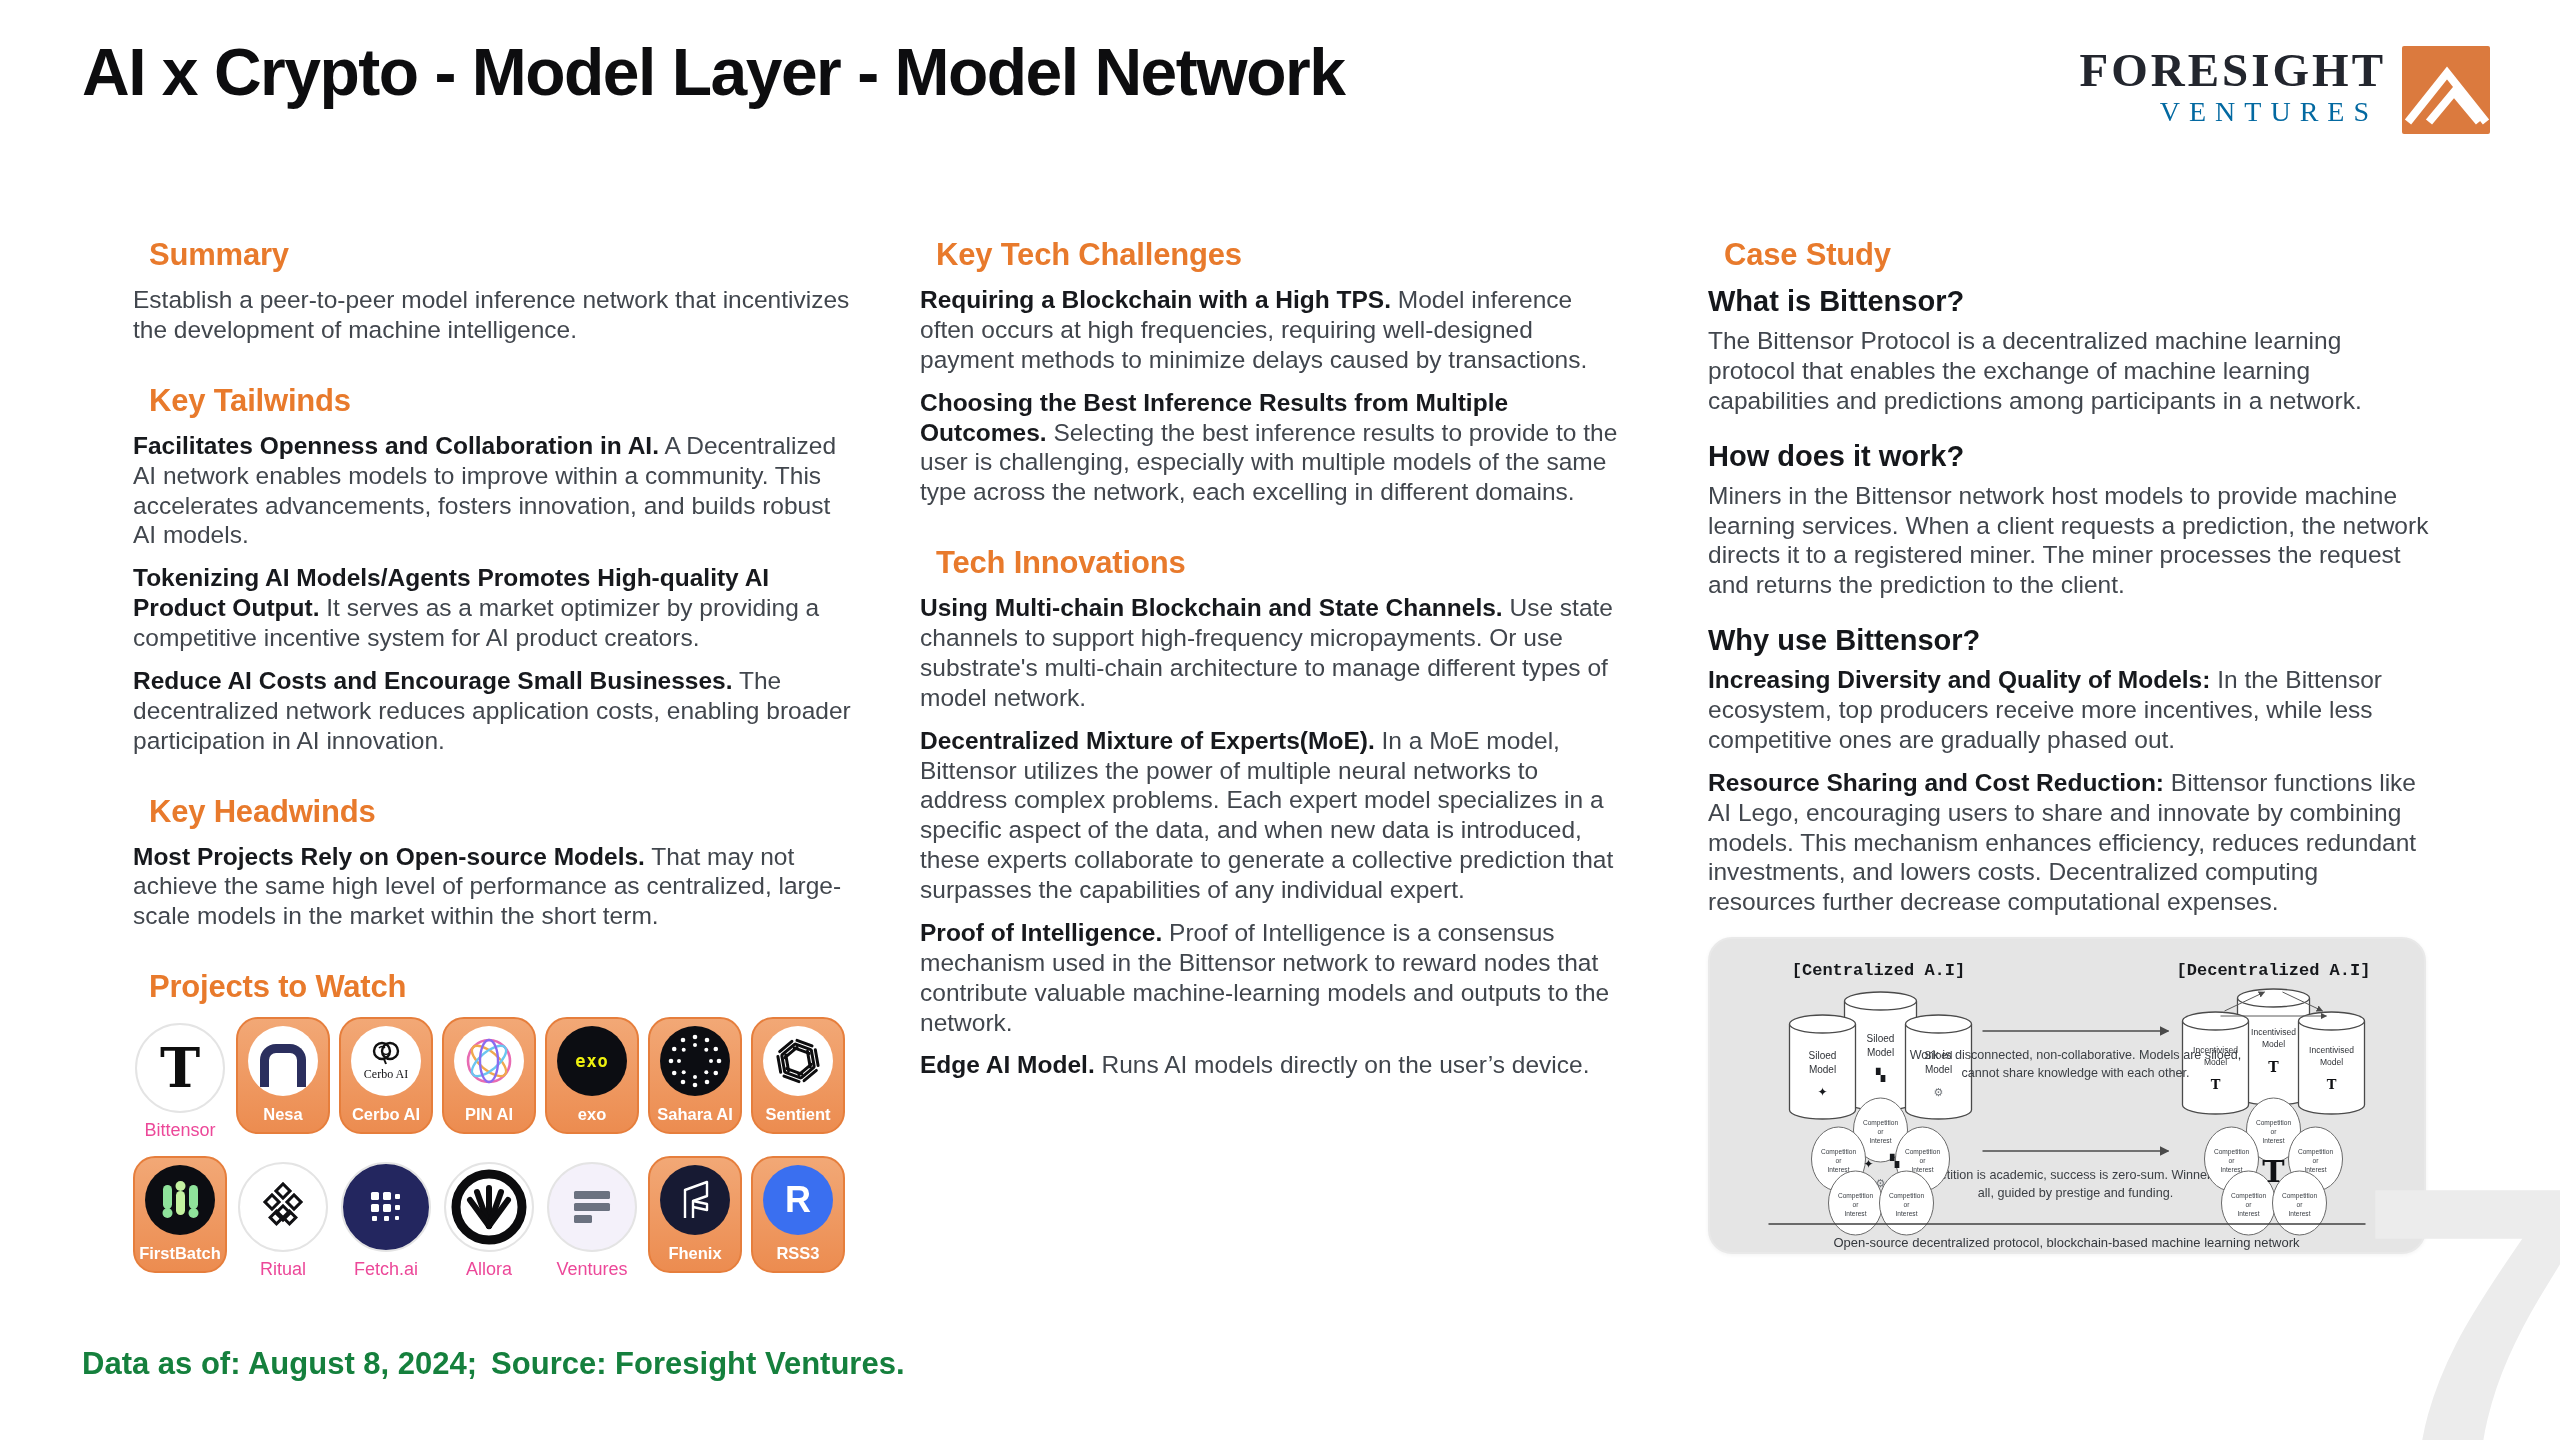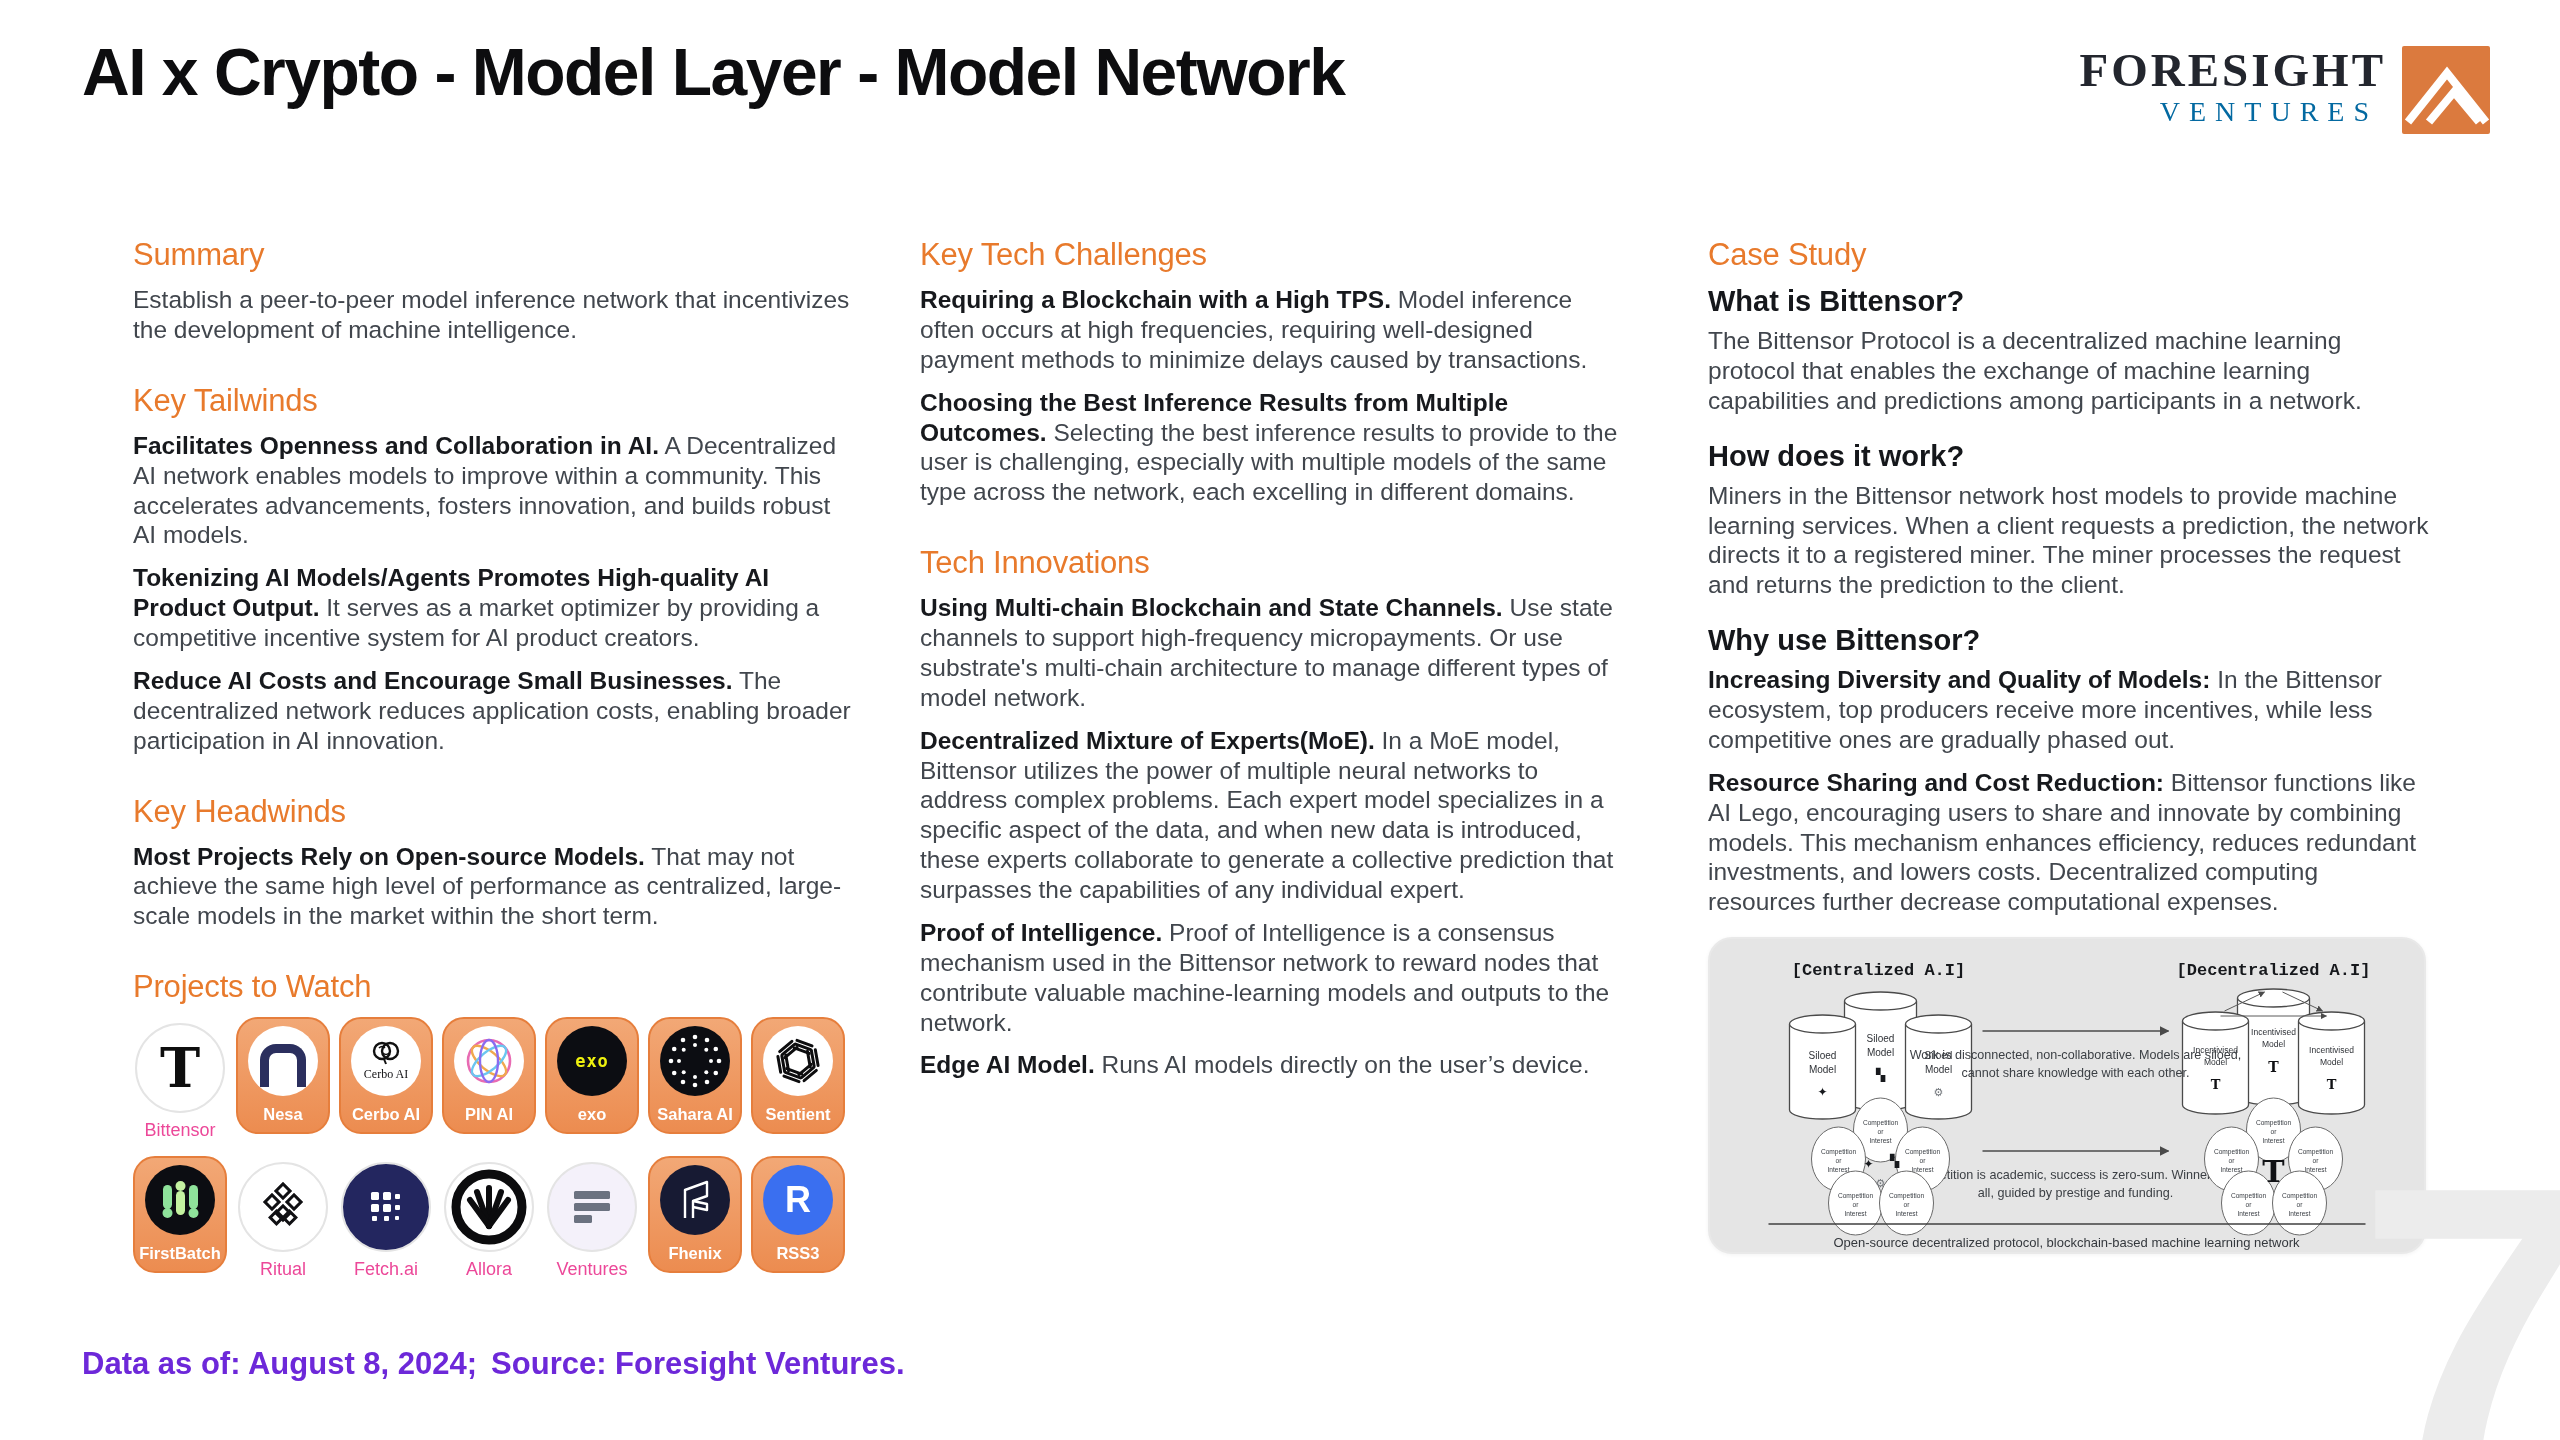--- a/index.html
+++ b/index.html
@@ -13,21 +13,21 @@
   .logo-top{font-family:"Liberation Serif",serif;font-size:47px;font-weight:700;
             letter-spacing:3px;color:#23262e;line-height:1.05;}
   .logo-bottom{font-family:"Liberation Serif",serif;font-size:28px;font-weight:400;
             letter-spacing:9px;color:#0369a1;line-height:1.2;margin-right:8px;}
   .logo-mark{width:88px;height:88px;background:#db7a3e;border-radius:2px;}
   
   .col{position:absolute;top:237px;}
   .col1{left:133px;width:724px;}
   .col2{left:920px;width:712px;}
   .col3{left:1708px;width:724px;}
-  h2.sec{font-size:31px;font-weight:400;color:#e87a2c;margin:38px 0 12px 0;letter-spacing:-0.2px;}
+  h2.sec{font-size:31px;font-weight:700;color:#e87a2c;margin:38px 0 12px 16px;letter-spacing:-0.2px;}
   h2.sec.first{margin-top:0;}
   h3.sub{font-size:29px;font-weight:800;color:#15171b;margin:24px 0 8px 0;}
   h3.sub.first{margin-top:0;}
   p.body{font-size:24.5px;line-height:1.22;margin:0 0 13px 0;color:#41464d;}
   p.body b{color:#17191d;font-weight:700;}
   
   .prow{display:flex;gap:9px;margin-bottom:15px;}
   .pcell{width:94px;display:flex;flex-direction:column;align-items:center;}
   .pcell.tile{height:117px;border-radius:22px;border:2px solid #e67e3c;
               background:linear-gradient(180deg,#f2a876,#ec8c50);padding:7px 0 8px;box-sizing:border-box;}
@@ -58,21 +58,21 @@
   .dg-icon-gray{font-size:11px;text-anchor:middle;fill:#74787d;}
   .dg-tau{font-family:"DejaVu Serif",serif;font-weight:700;text-anchor:middle;fill:#101114;}
   .dg-arrow{stroke:#4a4a4a;stroke-width:1.5;}
   .dg-tri{stroke:#5a5a5a;stroke-width:1;}
   .dg-note{font-size:12.6px;fill:#3b3f44;text-anchor:middle;}
   .petal{fill:#fff;stroke:#6a6a6a;stroke-width:1;}
   .petal-t{font-size:6.6px;fill:#3c4046;text-anchor:middle;}
   .dg-line{stroke:#3f3f3f;stroke-width:1.5;}
   .dg-caption{font-size:13px;fill:#34383d;text-anchor:middle;}
   
-  .footer{position:absolute;left:82px;top:1346px;font-size:31px;font-weight:700;color:#6d28d9;}
+  .footer{position:absolute;left:82px;top:1346px;font-size:31px;font-weight:700;color:#15803d;}
   .footer span{margin-right:14px;}
   .watermark{position:absolute;right:-26px;bottom:-112px;font-size:430px;font-weight:800;
              color:#ececec;line-height:1;letter-spacing:-10px;}
 </style>
 </head>
 <body>
 
 <div class="slide">
 
   <div class="title">AI x Crypto - Model Layer - Model Network</div>

